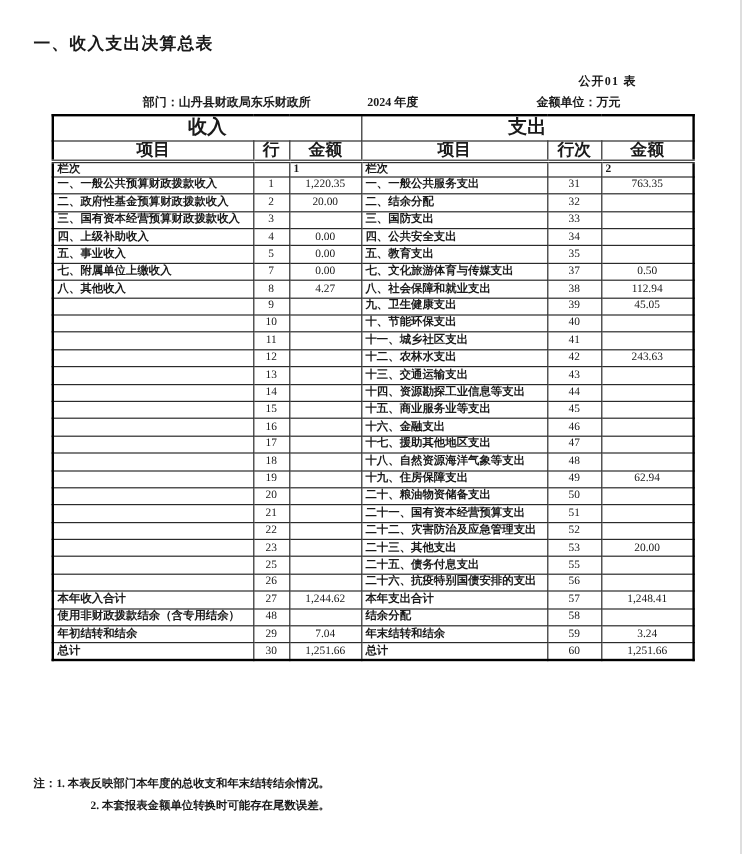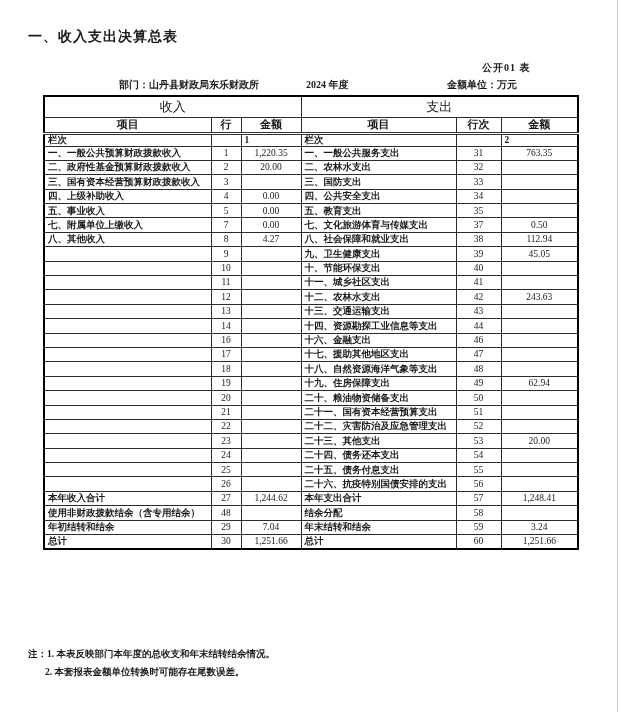--- a/index.html
+++ b/index.html
@@ -37,28 +37,28 @@
   table.summary th, table.summary td{
     border:1px solid #2b2b2b;
     padding:0 3px;
     overflow:hidden;
     white-space:nowrap;
     font-size:9.5px;
     line-height:1.1;
     height:14.4px;
     box-sizing:border-box;
   }
-  tr.h1 th{height:21px;font-size:13px;font-weight:normal;text-align:center;}
-  tr.h2 th{height:16px;font-size:11px;font-weight:bold;text-align:center;border-bottom:3px double #333;margin-left:16px;}
+  tr.h1 th{height:21px;font-size:16px;font-weight:bold;text-align:center;}
+  tr.h2 th{height:16px;font-size:14px;font-weight:bold;text-align:center;border-bottom:3px double #333;margin-left:16px;}
   tr.h3 td{height:13px;text-align:left;font-weight:600;}
   td.item{text-align:left;font-weight:600;}
   td.rownum{text-align:center;font-weight:400;}
   td.amt{text-align:center;font-weight:400;}
 
-  .notes{position:absolute;left:28px;top:650px;font-size:9.5px;font-weight:600;line-height:1.0;}
+  .notes{position:absolute;left:28px;top:650px;font-size:9.5px;font-weight:600;line-height:1.0;text-align:right;}
   .notes .note{margin-bottom:8px;white-space:nowrap;}
   .notes .note.indent{margin-left:17px;}
 </style>
 </head>
 <body>
 
 <div class="page">
   <div class="page-edge"></div>
 
   <h1 class="doc-title">一、收入支出决算总表</h1>
@@ -108,21 +108,21 @@
           <td class="rownum">1</td>
           <td class="amt">1,220.35</td>
           <td class="item">一、一般公共服务支出</td>
           <td class="rownum">31</td>
           <td class="amt">763.35</td>
         </tr>
         <tr>
           <td class="item">二、政府性基金预算财政拨款收入</td>
           <td class="rownum">2</td>
           <td class="amt">20.00</td>
-          <td class="item">二、农林水支出</td>
+          <td class="item">二、结余分配</td>
           <td class="rownum">32</td>
           <td class="amt"></td>
         </tr>
         <tr>
           <td class="item">三、国有资本经营预算财政拨款收入</td>
           <td class="rownum">3</td>
           <td class="amt"></td>
           <td class="item">三、国防支出</td>
           <td class="rownum">33</td>
           <td class="amt"></td>
@@ -202,20 +202,28 @@
         <tr>
           <td class="item"></td>
           <td class="rownum">14</td>
           <td class="amt"></td>
           <td class="item">十四、资源勘探工业信息等支出</td>
           <td class="rownum">44</td>
           <td class="amt"></td>
         </tr>
         <tr>
           <td class="item"></td>
+          <td class="rownum">15</td>
+          <td class="amt"></td>
+          <td class="item">十五、商业服务业等支出</td>
+          <td class="rownum">45</td>
+          <td class="amt"></td>
+        </tr>
+        <tr>
+          <td class="item"></td>
           <td class="rownum">16</td>
           <td class="amt"></td>
           <td class="item">十六、金融支出</td>
           <td class="rownum">46</td>
           <td class="amt"></td>
         </tr>
         <tr>
           <td class="item"></td>
           <td class="rownum">17</td>
           <td class="amt"></td>
@@ -263,28 +271,20 @@
           <td class="rownum">52</td>
           <td class="amt"></td>
         </tr>
         <tr>
           <td class="item"></td>
           <td class="rownum">23</td>
           <td class="amt"></td>
           <td class="item">二十三、其他支出</td>
           <td class="rownum">53</td>
           <td class="amt">20.00</td>
-        </tr>
-        <tr>
-          <td class="item"></td>
-          <td class="rownum">24</td>
-          <td class="amt"></td>
-          <td class="item">二十四、债务还本支出</td>
-          <td class="rownum">54</td>
-          <td class="amt"></td>
         </tr>
         <tr>
           <td class="item"></td>
           <td class="rownum">25</td>
           <td class="amt"></td>
           <td class="item">二十五、债务付息支出</td>
           <td class="rownum">55</td>
           <td class="amt"></td>
         </tr>
         <tr>

